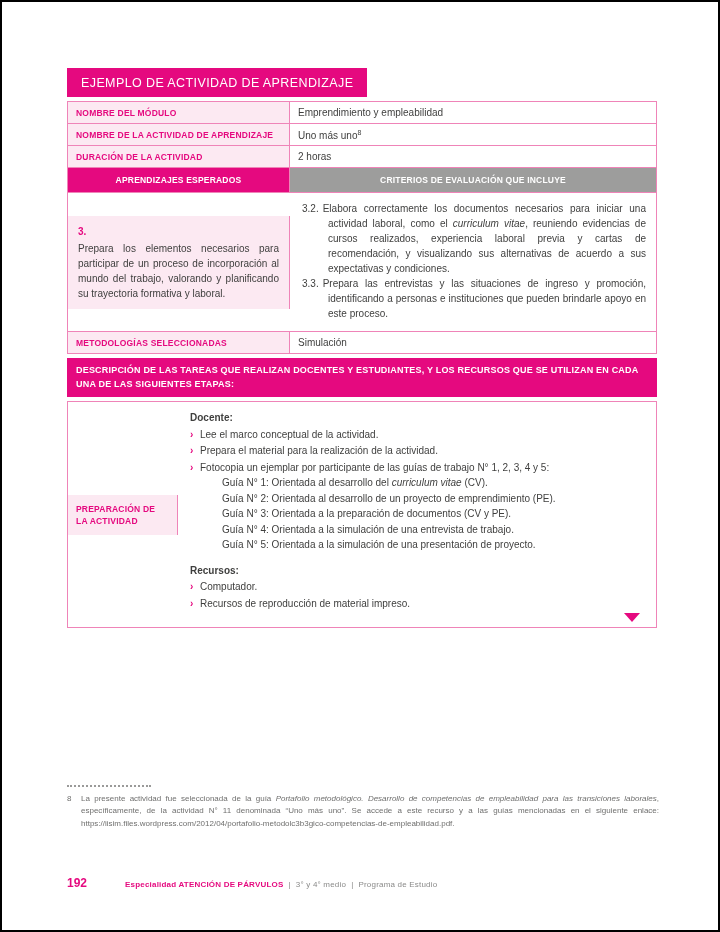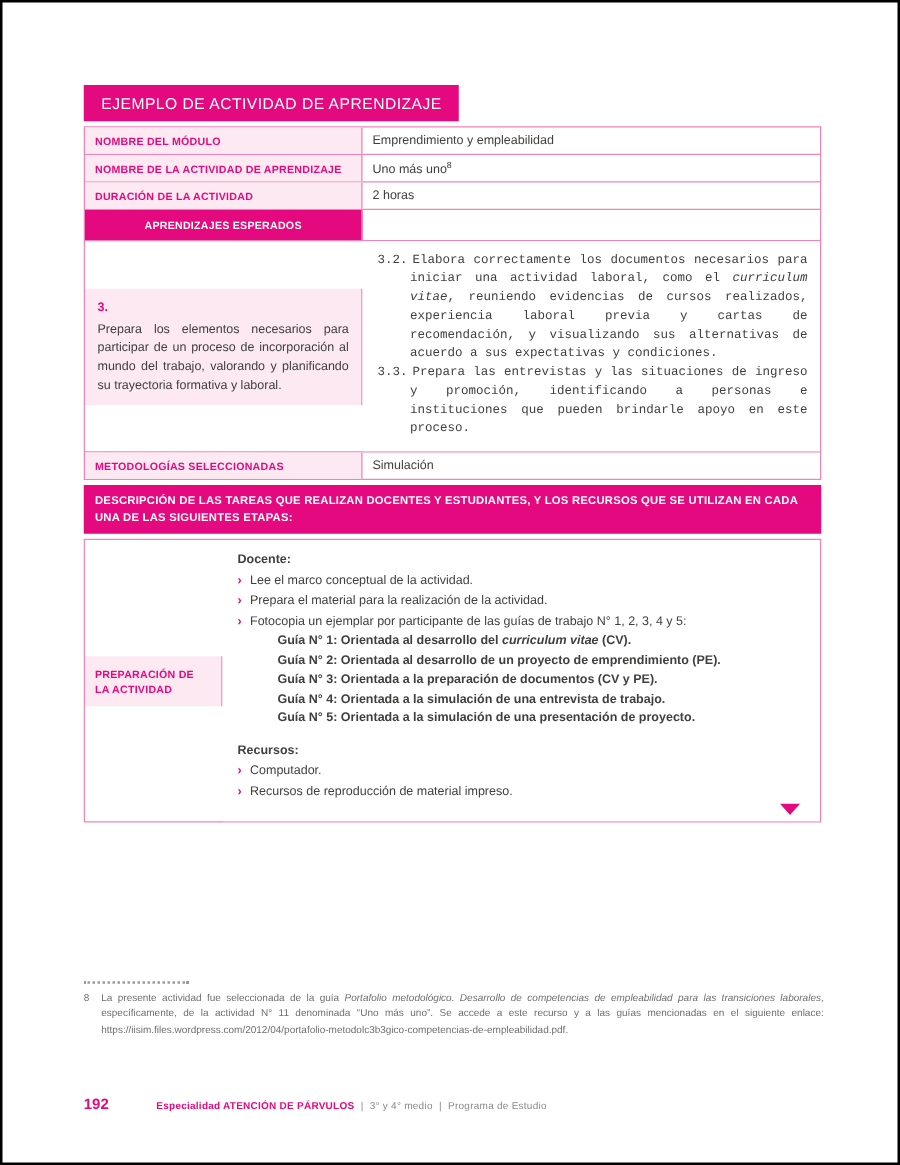--- a/index.html
+++ b/index.html
@@ -48,21 +48,21 @@
     font-size:8.5px;font-weight:bold;text-align:center;padding:7px 6px;letter-spacing:.2px;
   }
 
   .oa-cell{
     width:222px;flex:0 0 222px;background:var(--pink-light);
     border-right:1px solid var(--pink-border);
     padding:8px 10px;font-size:10px;line-height:1.5;text-align:justify;
   }
   .oa-num{color:var(--pink);font-weight:bold;display:block;margin-bottom:2px;}
   .criteria-cell{flex:1;background:#fff;padding:8px 10px 10px 12px;font-size:10px;line-height:1.5;}
-  .criterion{padding-left:26px;text-indent:-26px;text-align:justify;font-family:Liberation Mono, monospace;}
+  .criterion{padding-left:26px;text-indent:-26px;text-align:justify;}
   .crit-num{margin-right:4px;}
 
   
   .desc-banner{
     background:var(--pink);color:#fff;font-size:9px;font-weight:bold;
     line-height:1.5;padding:6px 9px;margin-top:4px;letter-spacing:.2px;
   }
 
   
   .prep-label{
@@ -70,21 +70,21 @@
     font-size:8.5px;font-weight:bold;padding:8px 8px;line-height:1.45;
     border-right:1px solid var(--pink-border);letter-spacing:.2px;
   }
   .prep-content{
     flex:1;background:#fff;position:relative;
     padding:8px 12px 16px 12px;font-size:10px;line-height:1.55;min-height:206px;
   }
   .section-title{font-weight:bold;}
   .bullet-item{display:flex;margin-top:1px;}
   .bullet{color:var(--pink);font-weight:bold;width:10px;flex:0 0 10px;}
-  .sub-item{padding-left:32px;font-weight:bold;}
+  .sub-item{padding-left:32px;}
   .recursos{margin-top:10px;}
   .tri-down{
     position:absolute;right:16px;bottom:5px;width:0;height:0;
     border-left:8px solid transparent;border-right:8px solid transparent;
     border-top:9px solid var(--pink);
   }
 
   
   .footnote-block{position:absolute;left:65px;top:783px;width:592px;}
   .dotted-rule{width:84px;border-top:2px dotted #9a9a99;margin-bottom:6px;}
@@ -119,20 +119,21 @@
         <div class="label-cell">NOMBRE DE LA ACTIVIDAD DE APRENDIZAJE</div>
         <div class="value-cell"><span>Uno más uno</span><sup>8</sup></div>
       </div>
       <div class="row">
         <div class="label-cell">DURACIÓN DE LA ACTIVIDAD</div>
         <div class="value-cell"><span>2 horas</span></div>
       </div>
 
       <div class="row">
         <div class="head-left">APRENDIZAJES ESPERADOS</div>
+        <div class="head-right">CRITERIOS DE EVALUACIÓN QUE INCLUYE</div>
       </div>
 
       <div class="row">
         <div class="oa-cell">
           <span class="oa-num">3.</span>
           <span>Prepara los elementos necesarios para participar de un proceso de incorporación al mundo del trabajo, valorando y planificando su trayectoria formativa y laboral.</span>
         </div>
         <div class="criteria-cell">
           <div class="criterion">
             <span class="crit-num">3.2.</span><span>Elabora correctamente los documentos necesarios para iniciar una actividad laboral, como el </span><i>curriculum vitae</i><span>, reuniendo evidencias de cursos realizados, experiencia laboral previa y cartas de recomendación, y visualizando sus alternativas de acuerdo a sus expectativas y condiciones.</span>

